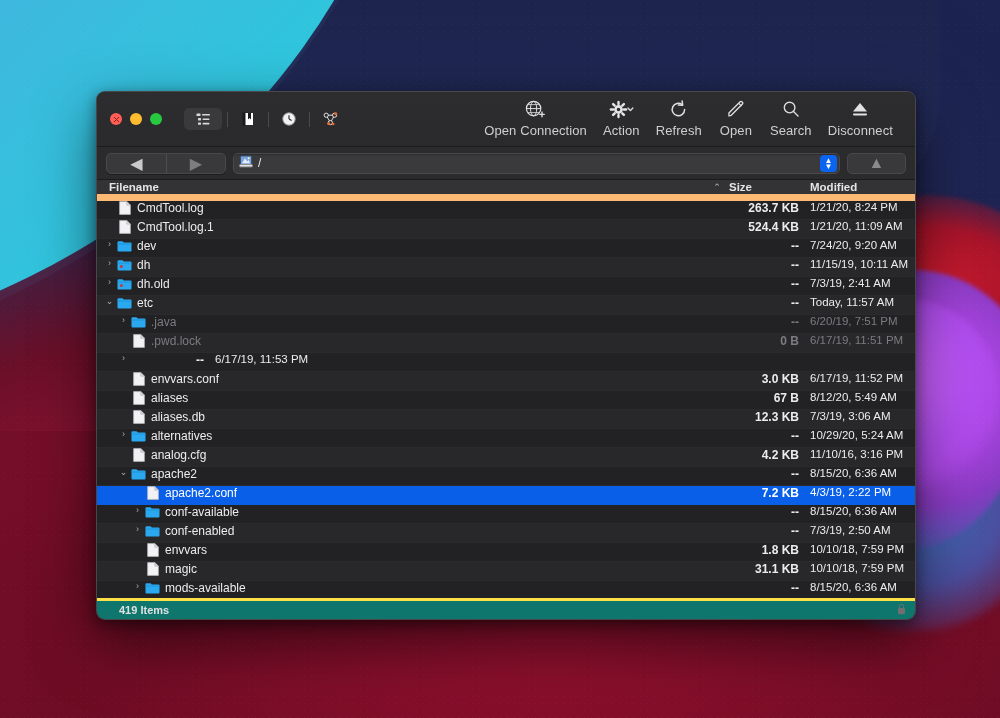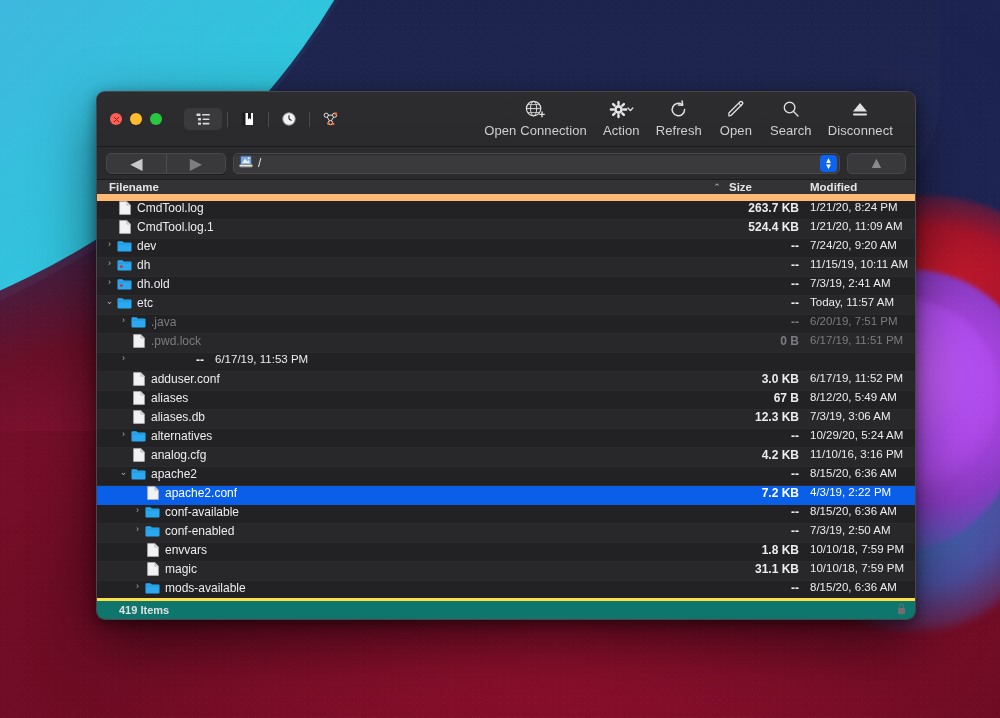--- a/index.html
+++ b/index.html
@@ -511,21 +511,21 @@
         </div>
         <div class="row alt">
           <div class="twisty" style="margin-left: 20px;"></div>
           <div class="namecell">
             <span class="icon">
   <svg width="12" height="14" viewBox="0 0 12 14">
     <path d="M0.6 0.6 h7.2 l3.6 3.6 v9.2 h-10.8 z" fill="#f2f2f4" stroke="#b9b9bd" stroke-width="0.7"></path>
     <path d="M7.8 0.6 v3.6 h3.6 z" fill="#d6d6da" stroke="#b9b9bd" stroke-width="0.7"></path>
   </svg>
             </span>
-            <span class="name">adduser.conf</span>
+            <span class="name">envvars.conf</span>
           </div>
           <div class="size">3.0 KB</div>
           <div class="mod">6/17/19, 11:52 PM</div>
         </div>
         <div class="row">
           <div class="twisty" style="margin-left: 20px;"></div>
           <div class="namecell">
             <span class="icon">
   <svg width="12" height="14" viewBox="0 0 12 14">
     <path d="M0.6 0.6 h7.2 l3.6 3.6 v9.2 h-10.8 z" fill="#f2f2f4" stroke="#b9b9bd" stroke-width="0.7"></path>

